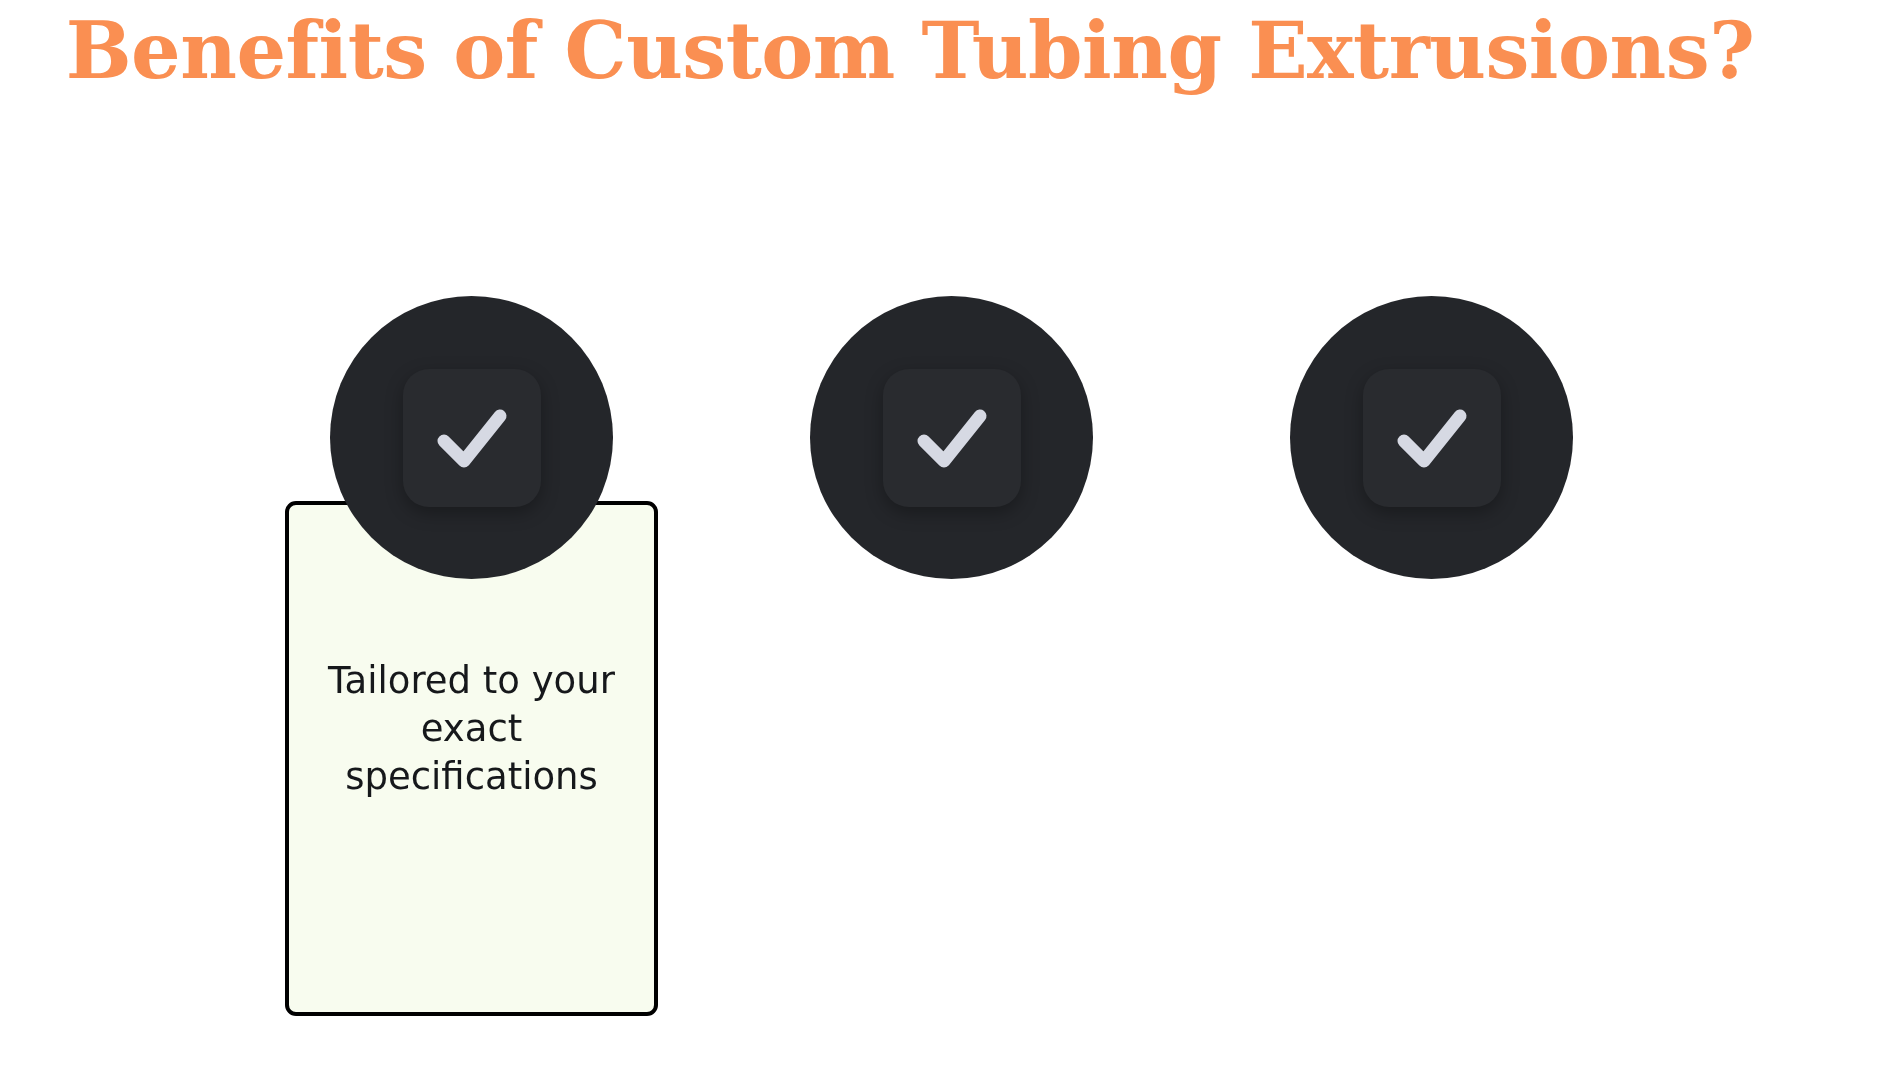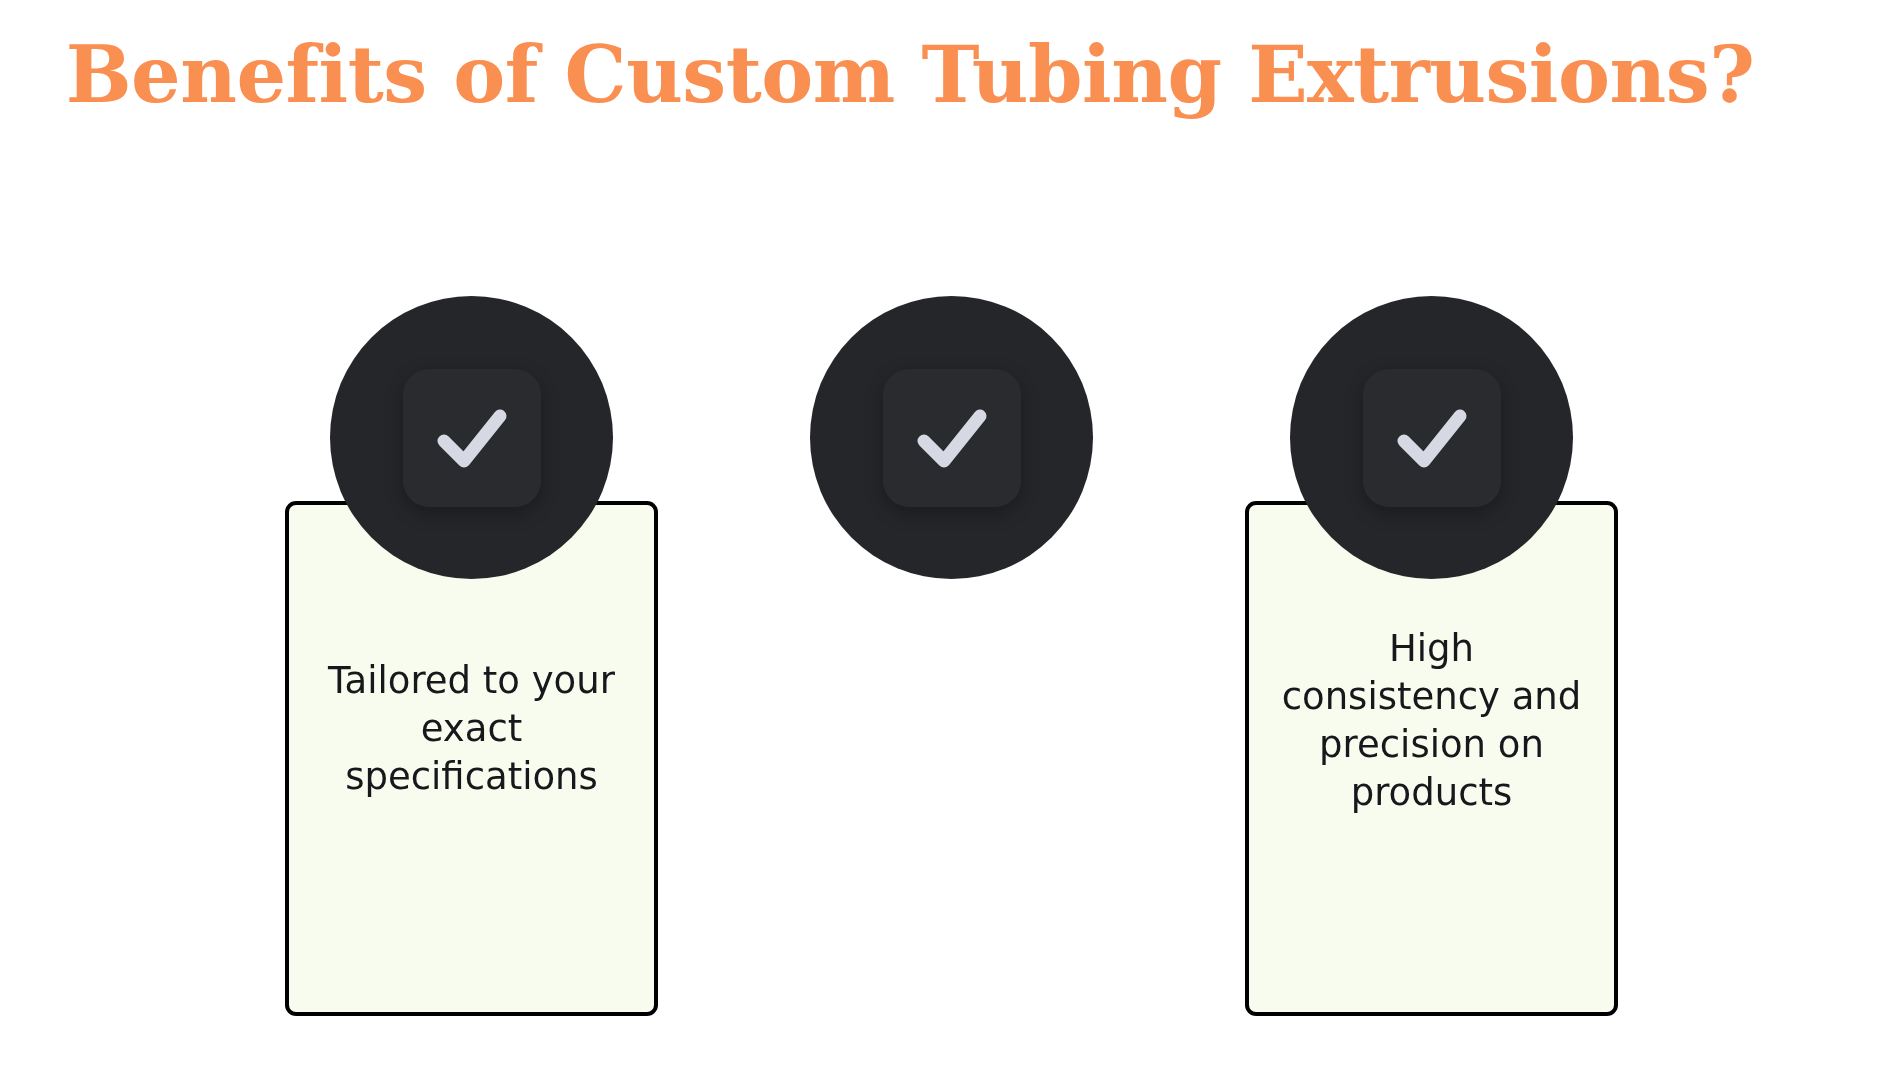--- a/index.html
+++ b/index.html
@@ -19,21 +19,21 @@
     position: relative;
     width: 1900px;
     height: 1080px;
     background: #ffffff;
   }
 
   
   .title {
     position: absolute;
     left: 0;
-    top: 36px;
+    top: 12px;
     width: 1820px;
     text-align: center;
     font-family: "DejaVu Serif", serif;
     font-weight: 700;
     font-size: 78px;
     line-height: 1.0;
     letter-spacing: -0.5px;
     color: #FA8F52;
     white-space: nowrap;
   }
@@ -133,23 +133,20 @@
     </div>
 
     <div class="badge badge--2">
       <div class="badge-inner">
         <svg class="check-icon" viewBox="0 0 104 104">
           <path d="M24 55 L44 75 L80 30" fill="none" stroke="#D6D9E3" stroke-width="13" stroke-linecap="round" stroke-linejoin="round"></path>
         </svg>
       </div>
     </div>
 
-    <div class="card card--3">
-      <div class="card-text">High consistency and precision on products</div>
-    </div>
     <div class="badge badge--3">
       <div class="badge-inner">
         <svg class="check-icon" viewBox="0 0 104 104">
           <path d="M24 55 L44 75 L80 30" fill="none" stroke="#D6D9E3" stroke-width="13" stroke-linecap="round" stroke-linejoin="round"></path>
         </svg>
       </div>
     </div>
 
   </div>
 </div>

